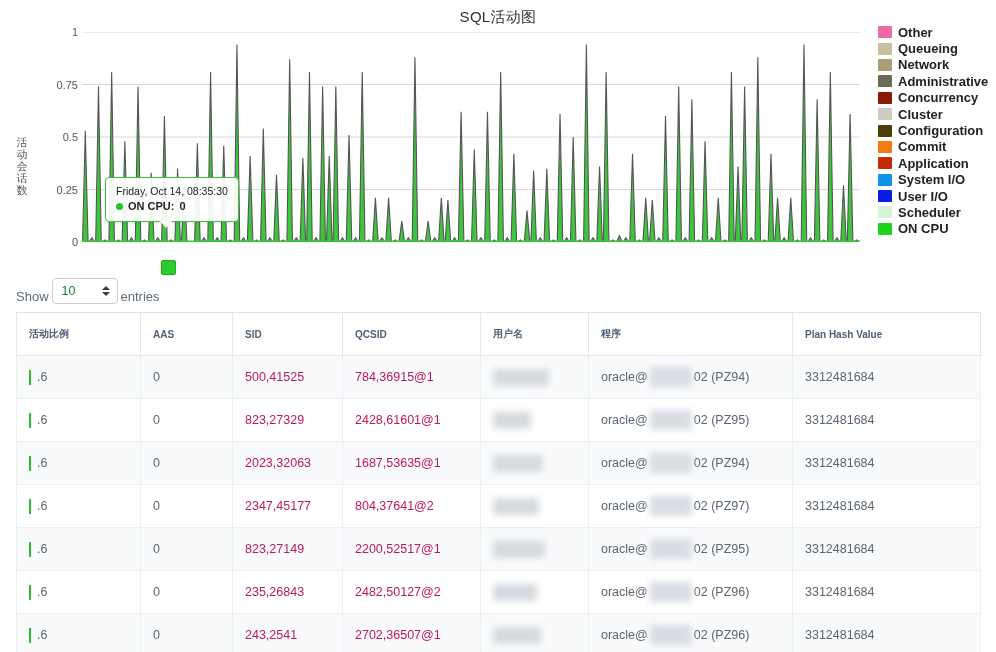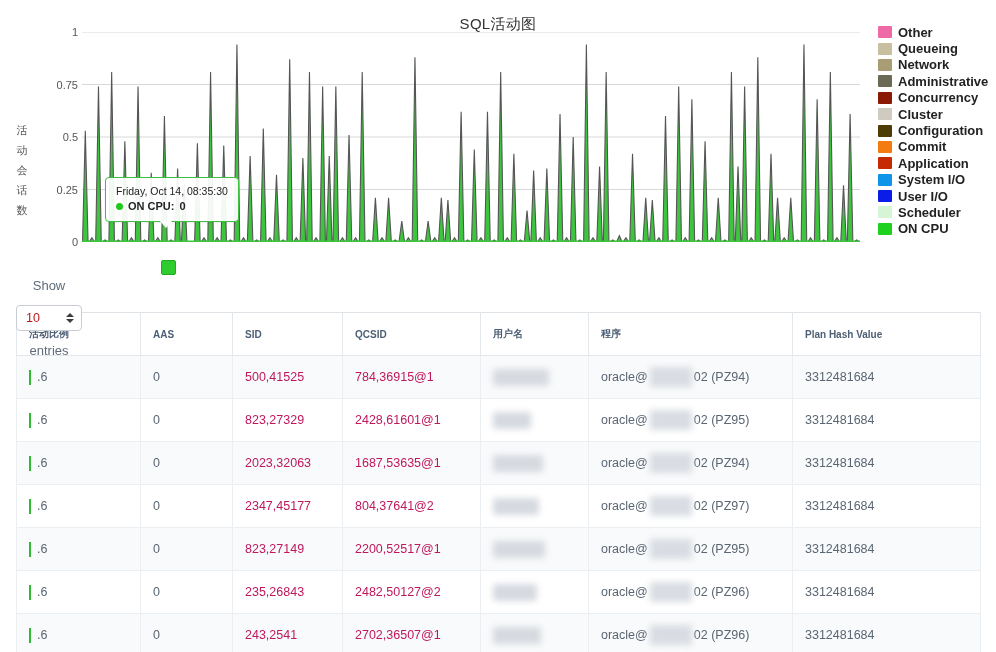--- a/index.html
+++ b/index.html
@@ -19,39 +19,39 @@
   
   #chart-panel {
     position: relative;
     width: 996px;
     height: 268px;
   }
   #chart-title {
     text-align: center;
     font-size: 15px;
     color: #333;
-    padding-top: 15px;
+    padding-top: 8px;
     letter-spacing: .3px;
     font-weight: 400;
   }
   #plot-wrap {
     position: absolute;
     left: 0;
     top: 32px;
     width: 996px;
     height: 230px;
   }
   #y-axis-title {
     position: absolute;
     left: 14px;
-    top: 88px;
+    top: 104px;
     width: 16px;
     font-size: 11px;
     color: #555;
-    line-height: 20px;
+    line-height: 12px;
     text-align: center;
     letter-spacing: 0px;
   }
   .y-tick {
     position: absolute;
     right: 0;
     width: 42px;
     text-align: right;
     font-size: 11px;
     color: #555;
@@ -175,35 +175,34 @@
     position: relative;
     height: 44px;
     padding: 0 16px;
     box-sizing: border-box;
   }
   #length-control {
     position: absolute;
     left: 16px;
     top: 10px;
     display: flex;
-    align-items: center;
-    gap: 12px;
+    align-items: flex-end;
+    gap: 3px;
     font-size: 13px;
     color: #5f6b7a;
-    flex-direction: column;
   }
   .fake-select {
     position: relative;
     width: 66px;
     height: 26px;
     border: 1px solid #c8ccd4;
     border-radius: 4px;
     background: #fff;
     font-size: 12.5px;
-    color: #b91c1c;
+    color: #15803d;
     display: flex;
     align-items: center;
     padding-left: 9px;
     box-sizing: border-box;
   }
   .fake-select .spin {
     position: absolute;
     right: 7px;
     top: 50%;
     transform: translateY(-50%);

